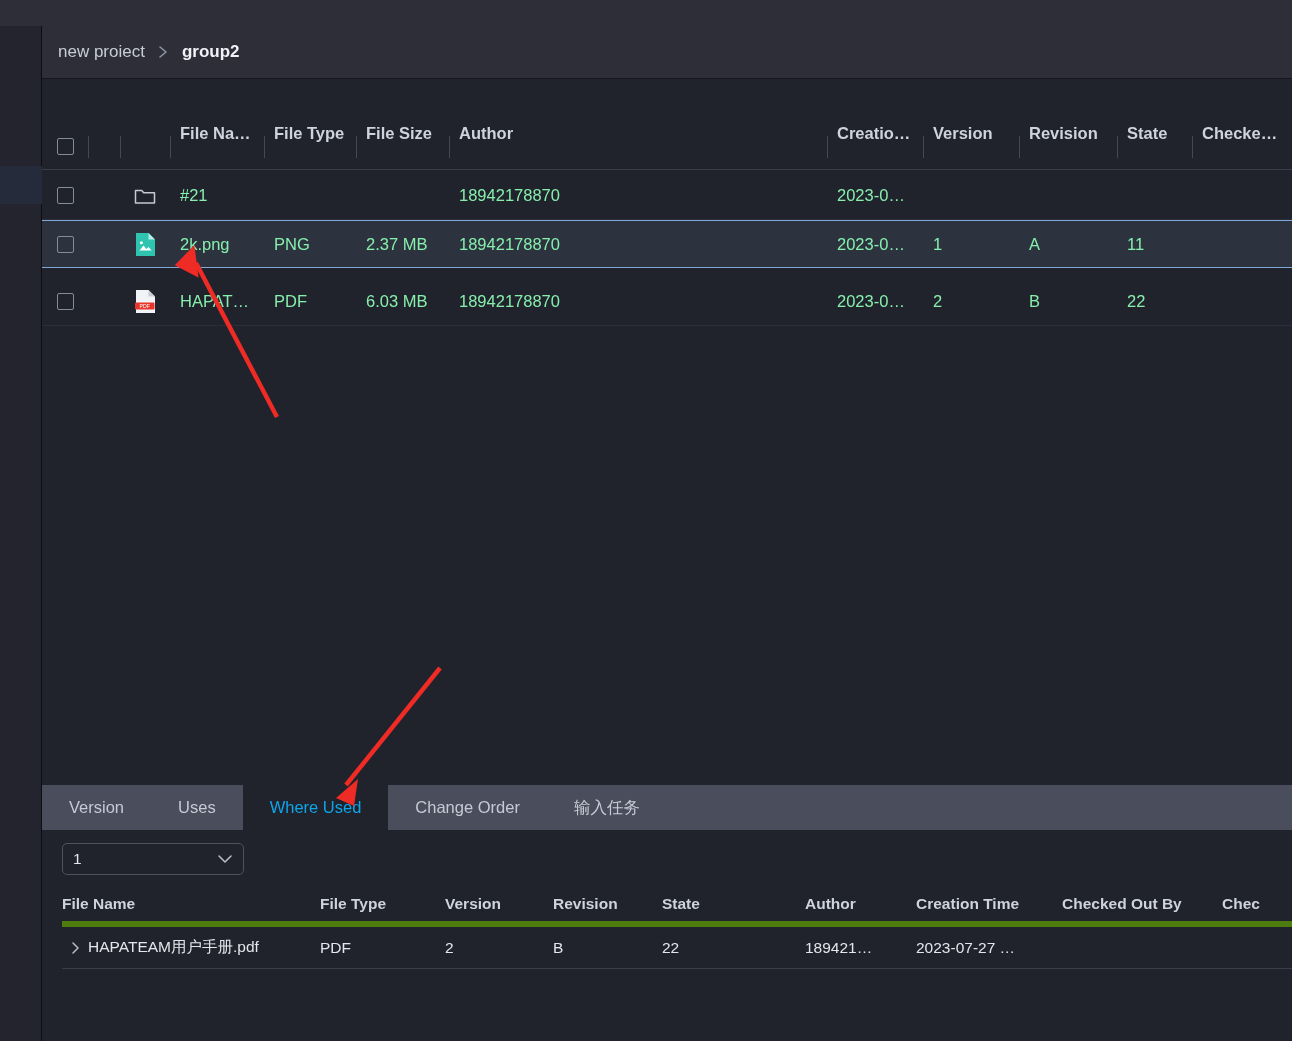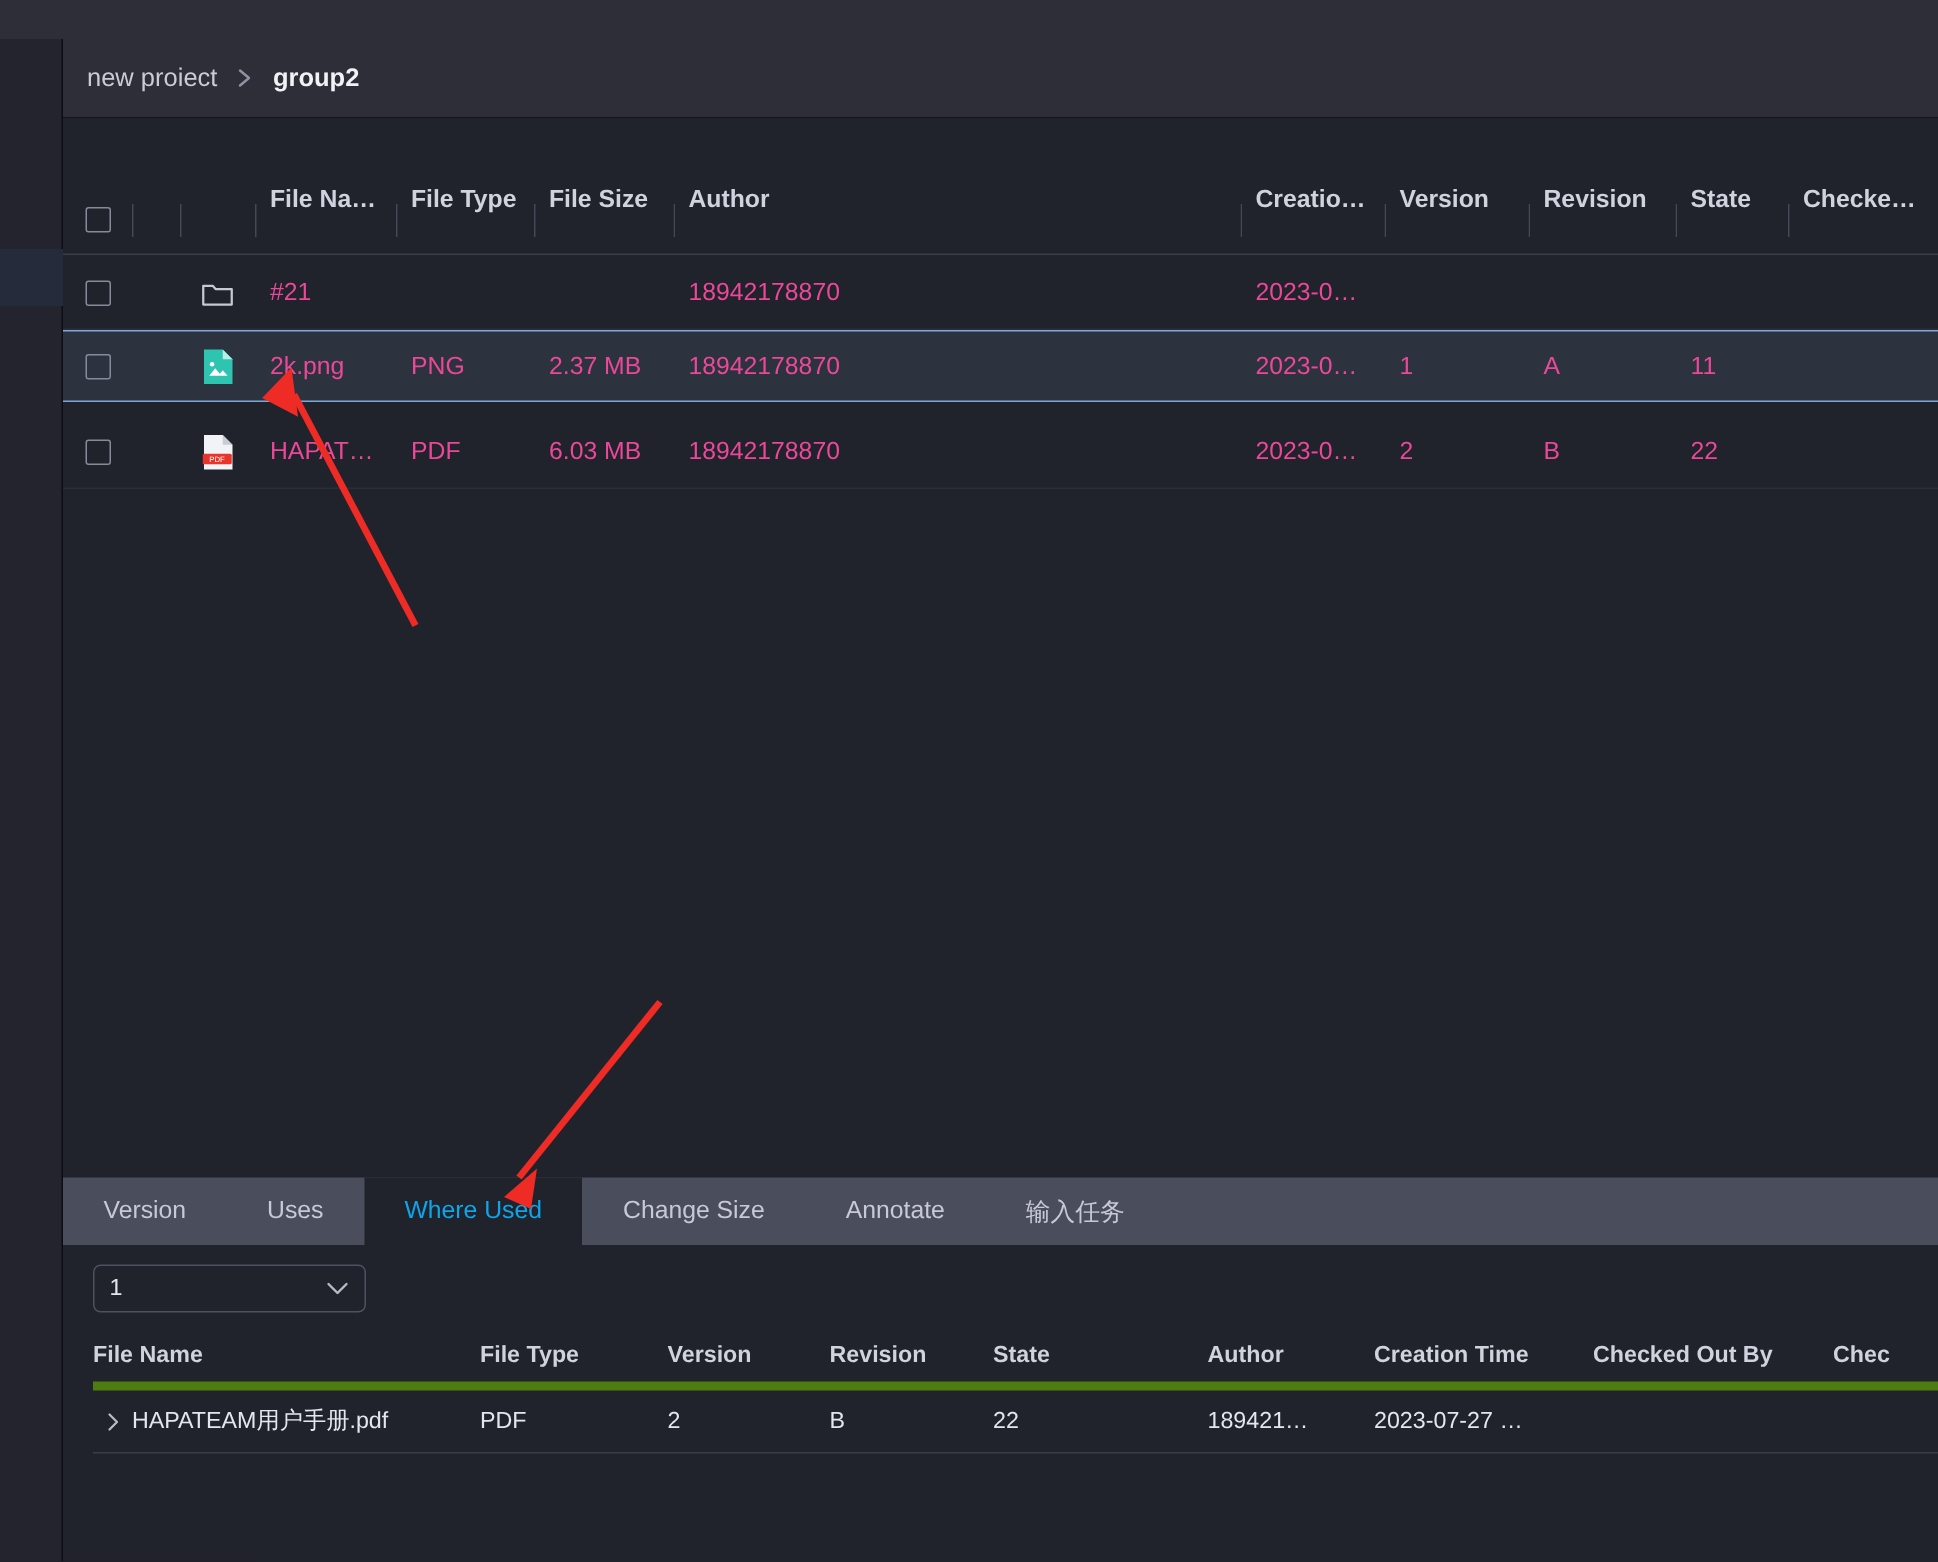--- a/index.html
+++ b/index.html
@@ -74,21 +74,21 @@
     position: absolute; left: 0; width: 1250px; height: 48px;
     display: flex; align-items: center;
     border-bottom: 1px solid #2b2e3a;
   }
   .trow.sel {
     background: #2c333f;
     border-top: 1px solid #7fa8d8;
     border-bottom: 1px solid #7fa8d8;
   }
   .td {
-    color: #ec4899; font-size: 16.5px;
+    color: #86efac; font-size: 16.5px;
     height: 100%; display: flex; align-items: center;
     white-space: nowrap; overflow: hidden; text-overflow: ellipsis;
   }
   .td > span { padding-left: 10px; overflow: hidden;
                text-overflow: ellipsis; white-space: nowrap; display: block; }
 
   
   .cbox {
     width: 17px; height: 17px; border: 1px solid #868b99;
     border-radius: 2px; background: transparent;
@@ -336,22 +336,21 @@
         </div>
     </div>
   </div>
 
   <div class="botpanel">
 
     <div class="tabbar">
       <div class="tab">Version</div>
       <div class="tab">Uses</div>
       <div class="tab active">Where Used</div>
-      <div class="tab">Change Size</div>
-      <div class="tab">Annotate</div>
+      <div class="tab">Change Order</div>
       <div class="tab cjk">输入任务</div>
     </div>
 
     <div class="selectbox">
       <span class="val">1</span>
       <span class="chev">
         <svg width="16" height="10" viewBox="0 0 16 10">
             <path d="M2 2 L8 8 L14 2" fill="none" stroke="#b7bbc6" stroke-width="1.6" stroke-linecap="round" stroke-linejoin="round"></path>
           </svg>
       </span>

